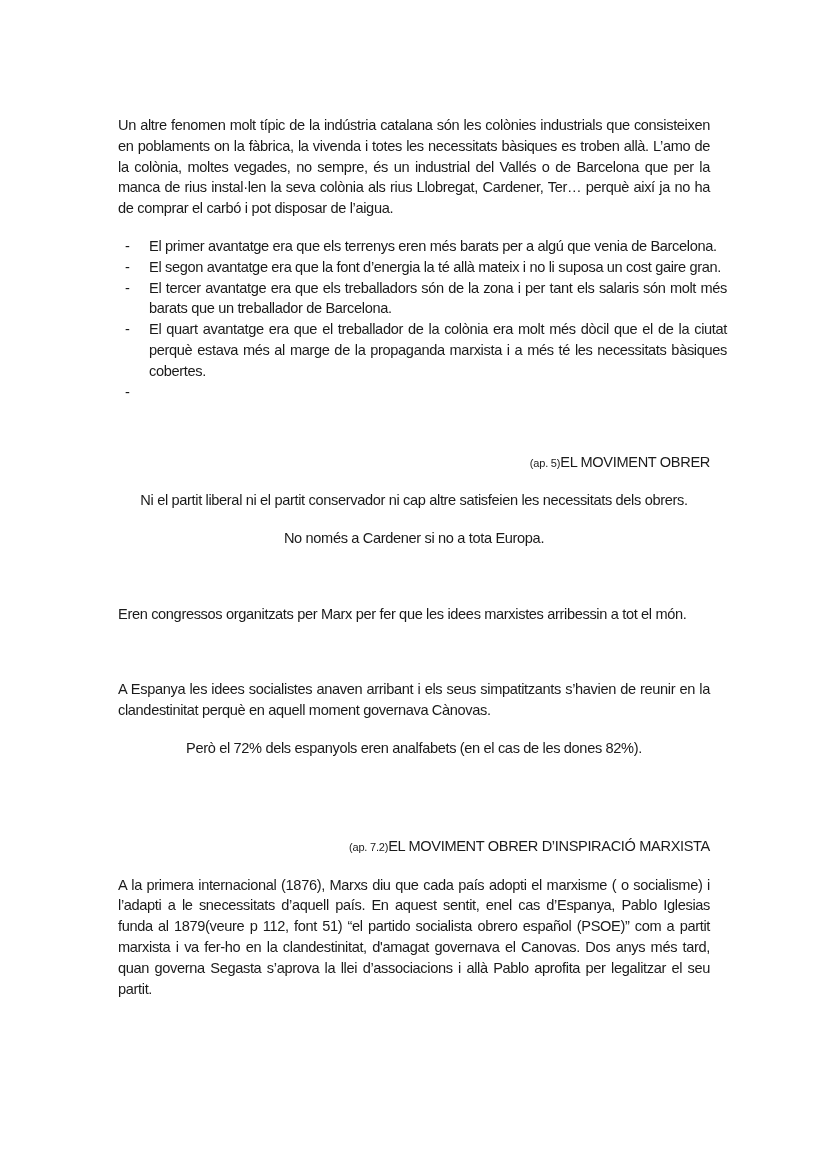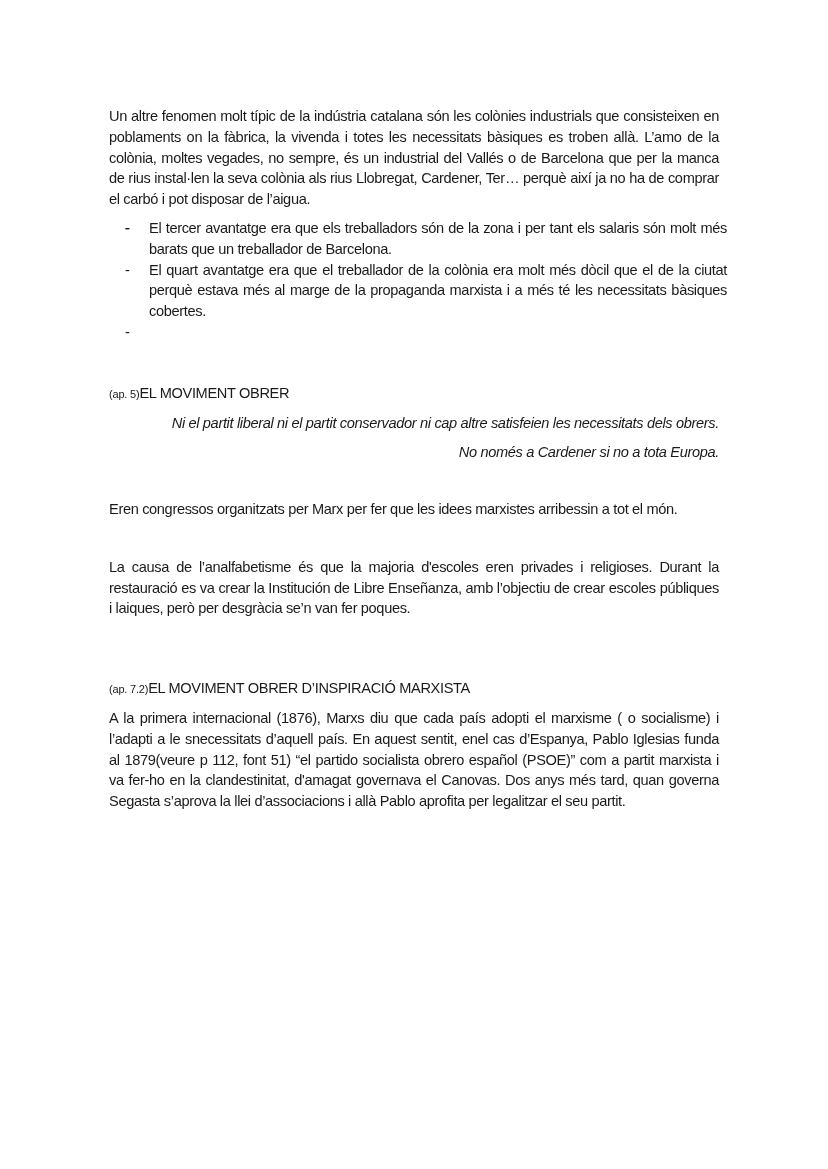--- a/index.html
+++ b/index.html
@@ -3,59 +3,60 @@
 <meta charset="utf-8">
 <style>
   html, body { margin: 0; padding: 0; background: #ffffff; }
   body { width: 828px; height: 1169px; position: relative; overflow: hidden; }
   .page {
     position: absolute; left: 101px; top: 98px; width: 626px;
     font-family: "Liberation Sans", sans-serif;
     font-size: 14.6px; line-height: 20.8px; color: #1a1a1a;
     letter-spacing: -0.35px; word-spacing: 0px;
   }
-  p { margin: 8px; text-align: justify; }
-  .left { text-align: right; font-style: italic; }
+  p { margin: 17px; text-align: justify; }
+  .left { text-align: center; }
   ul.dash { list-style: none; margin: 0; padding: 0; }
   ul.dash li { position: relative; padding-left: 48px; text-align: justify; }
   ul.dash li .bullet { position: absolute; left: 24px; top: 0; }
   .gap1 { height: 41px; }
   .gap2 { height: 20.8px; }
   .gap3 { height: 41px; }
-  .heading { text-align: left; }
+  .heading { text-align: right; }
   .heading .ref { font-size: 11px; letter-spacing: -0.2px; }
   .heading .title { font-size: 14.6px; }
 </style>
 </head>
 <body>
 
 <div class="page">
 
   <p>Un altre fenomen molt típic de la indústria catalana són les colònies industrials que consisteixen en poblaments on la fàbrica, la vivenda i totes les necessitats bàsiques es troben allà. L’amo de la colònia, moltes vegades, no sempre, és un industrial del Vallés o de Barcelona que per la manca de rius instal·len la seva colònia als rius Llobregat, Cardener, Ter… perquè així ja no ha de comprar el carbó i pot disposar de l’aigua.</p>
 
   <ul class="dash">
-    <li><span class="bullet">-</span></li>
-    <li><span class="bullet">-</span></li>
+    <li><span class="bullet">-</span><span>El primer avantatge era que els terrenys eren més barats per a algú que venia de Barcelona.</span></li>
+    <li><span class="bullet">-</span><span>El segon avantatge era que la font d’energia la té allà mateix i no li suposa un cost gaire gran.</span></li>
     <li><span class="bullet">-</span><span>El tercer avantatge era que els treballadors són de la zona i per tant els salaris són molt més barats que un treballador de Barcelona.</span></li>
     <li><span class="bullet">-</span><span>El quart avantatge era que el treballador de la colònia era molt més dòcil que el de la ciutat perquè estava més al marge de la propaganda marxista i a més té les necessitats bàsiques cobertes.</span></li>
     <li><span class="bullet">-</span></li>
   </ul>
 
   <div class="gap1"></div>
   <div style="height:12px"></div>
 
   <p class="heading"><span class="ref">(ap. 5)</span><span class="title">EL MOVIMENT OBRER</span></p>
   <p class="left">Ni el partit liberal ni el partit conservador ni cap altre satisfeien les necessitats dels obrers.</p>
   <p class="left">No només a Cardener si no a tota Europa.</p>
 
   <div class="gap2"></div>
   <p>Eren congressos organitzats per Marx per fer que les idees marxistes arribessin a tot el món.</p>
 
   <div class="gap2"></div>
-  <p>La causa de l’analfabetisme és que la majoria d'escoles eren privades i religioses. Durant la restauració es va crear la Institución de Libre Enseñanza, amb l’objectiu de crear escoles públiques i laiques, però per desgràcia se’n van fer poques.</p>
+  <p>A Espanya les idees socialistes anaven arribant i els seus simpatitzants s’havien de reunir en la clandestinitat perquè en aquell moment governava Cànovas.</p>
+  <p class="left">Però el 72% dels espanyols eren analfabets (en el cas de les dones 82%).</p>
 
   <div class="gap3"></div>
   <div style="height:2px"></div>
 
   <p class="heading"><span class="ref">(ap. 7.2)</span><span class="title">EL MOVIMENT OBRER D’INSPIRACIÓ MARXISTA</span></p>
   <p>A la primera internacional (1876), Marxs diu que cada país adopti el marxisme ( o socialisme) i l’adapti a le snecessitats d’aquell país. En aquest sentit, enel cas d’Espanya, Pablo Iglesias funda al 1879(veure p 112, font 51) “el partido socialista obrero español (PSOE)” com a partit marxista i va fer-ho en la clandestinitat, d'amagat governava el Canovas. Dos anys més tard, quan governa Segasta s’aprova la llei d’associacions i allà Pablo aprofita per legalitzar el seu partit.</p>
 
 </div>
 
 </body></html>

